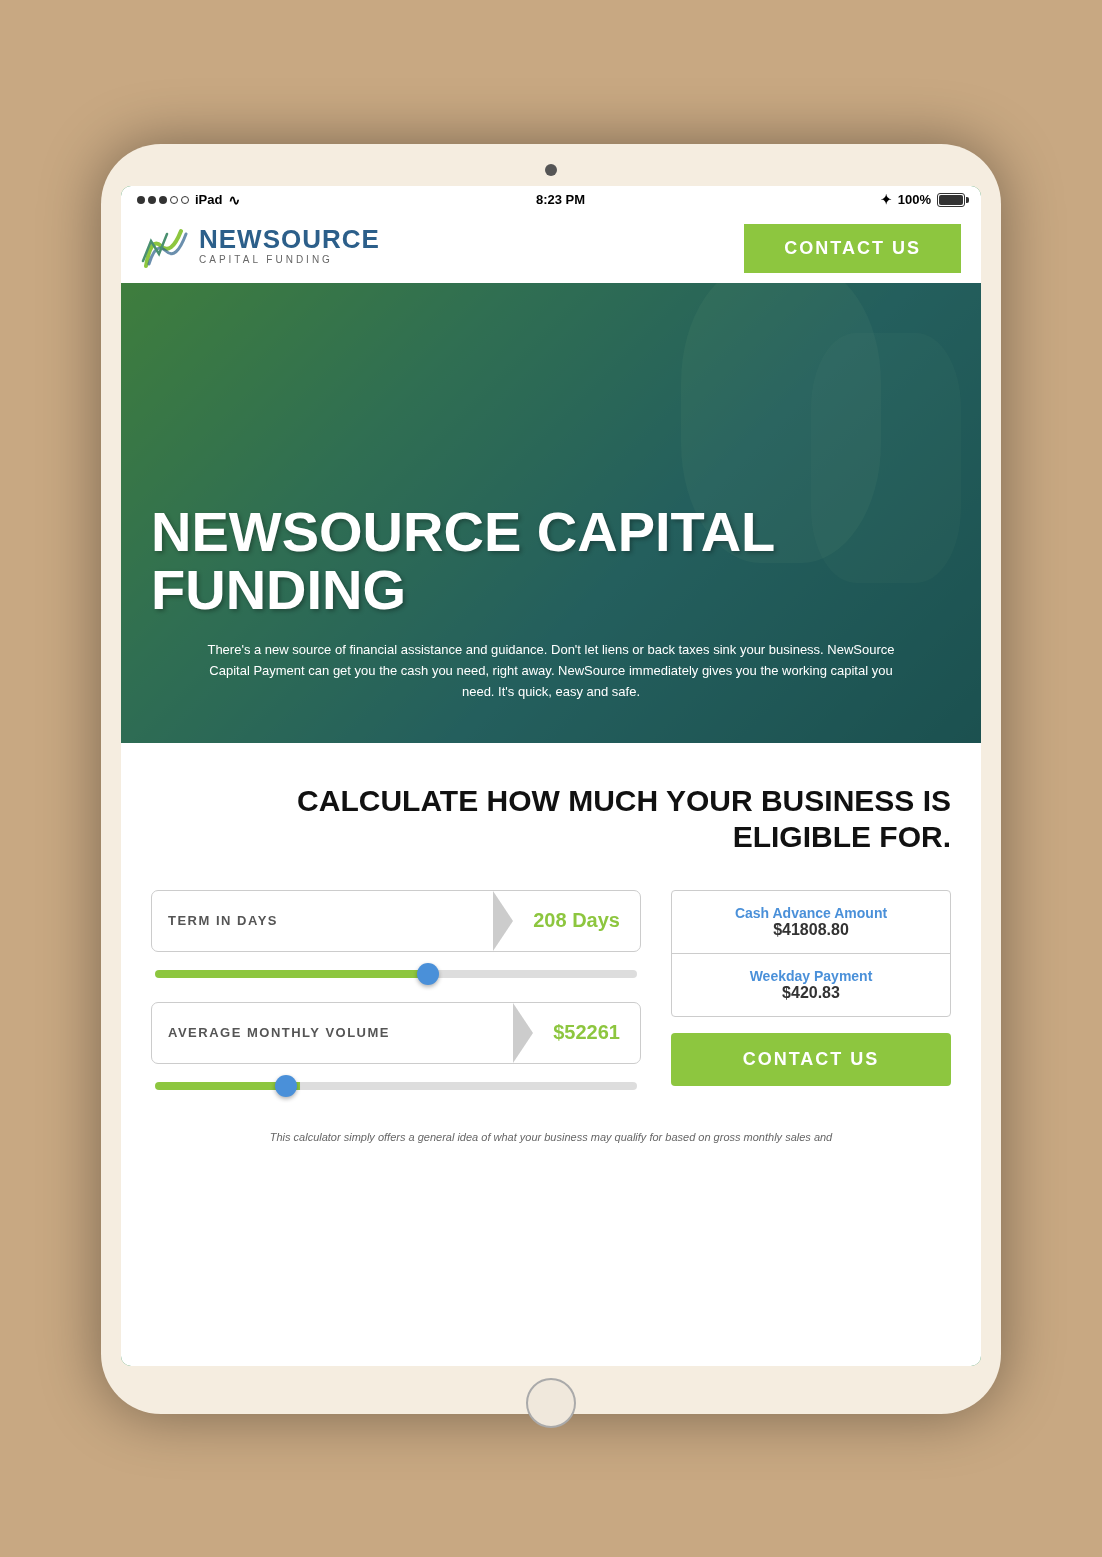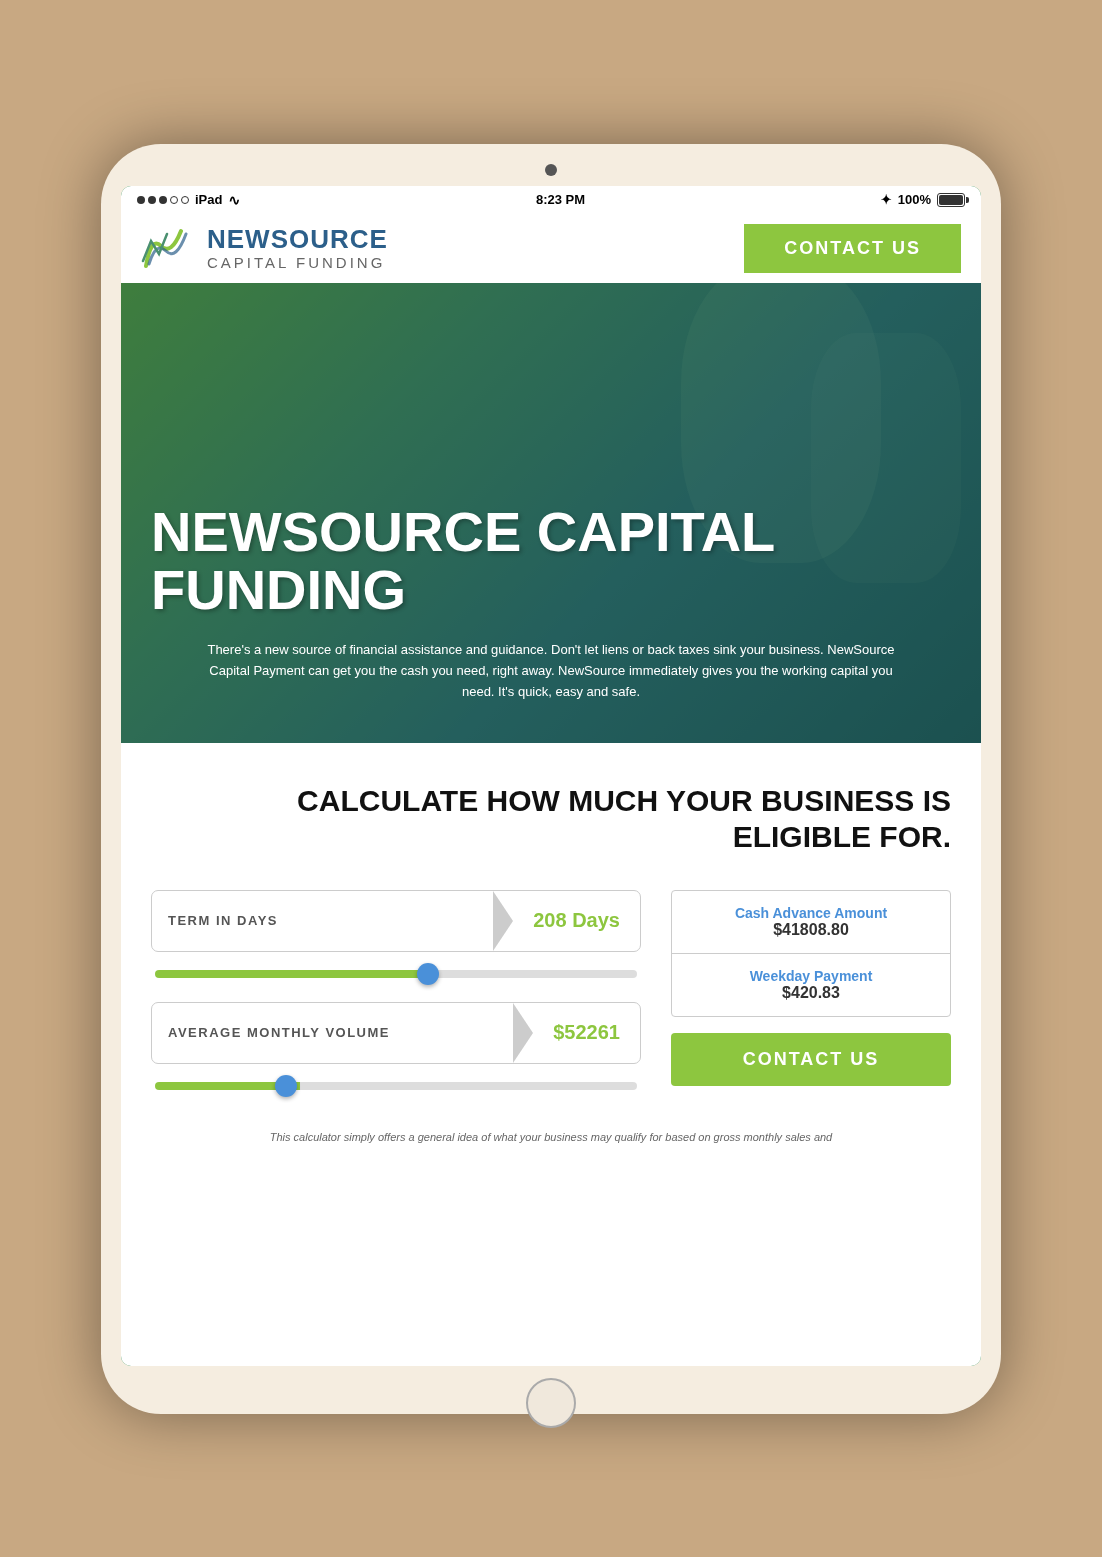--- a/index.html
+++ b/index.html
@@ -121,21 +121,21 @@
       background: #fff;
       display: flex;
       justify-content: space-between;
       align-items: center;
       padding: 10px 20px;
     }
 
     .logo-area {
       display: flex;
       align-items: flex-start;
-      gap: 16px;
+      gap: 8px;
     }
 
     .logo-icon {
       width: 50px;
       height: 45px;
     }
 
     .logo-text {
       display: flex;
       flex-direction: column;
@@ -143,21 +143,21 @@
 
     .logo-name {
       font-size: 26px;
       font-weight: 900;
       color: #2c5f8a;
       letter-spacing: 1px;
       line-height: 1;
     }
 
     .logo-sub {
-      font-size: 15px;
+      font-size: 10px;
       color: #666;
       letter-spacing: 3px;
       margin-top: 2px;
     }
 
     .contact-btn-header {
       background: #8dc63f;
       color: #fff;
       font-weight: 900;
       font-size: 18px;

